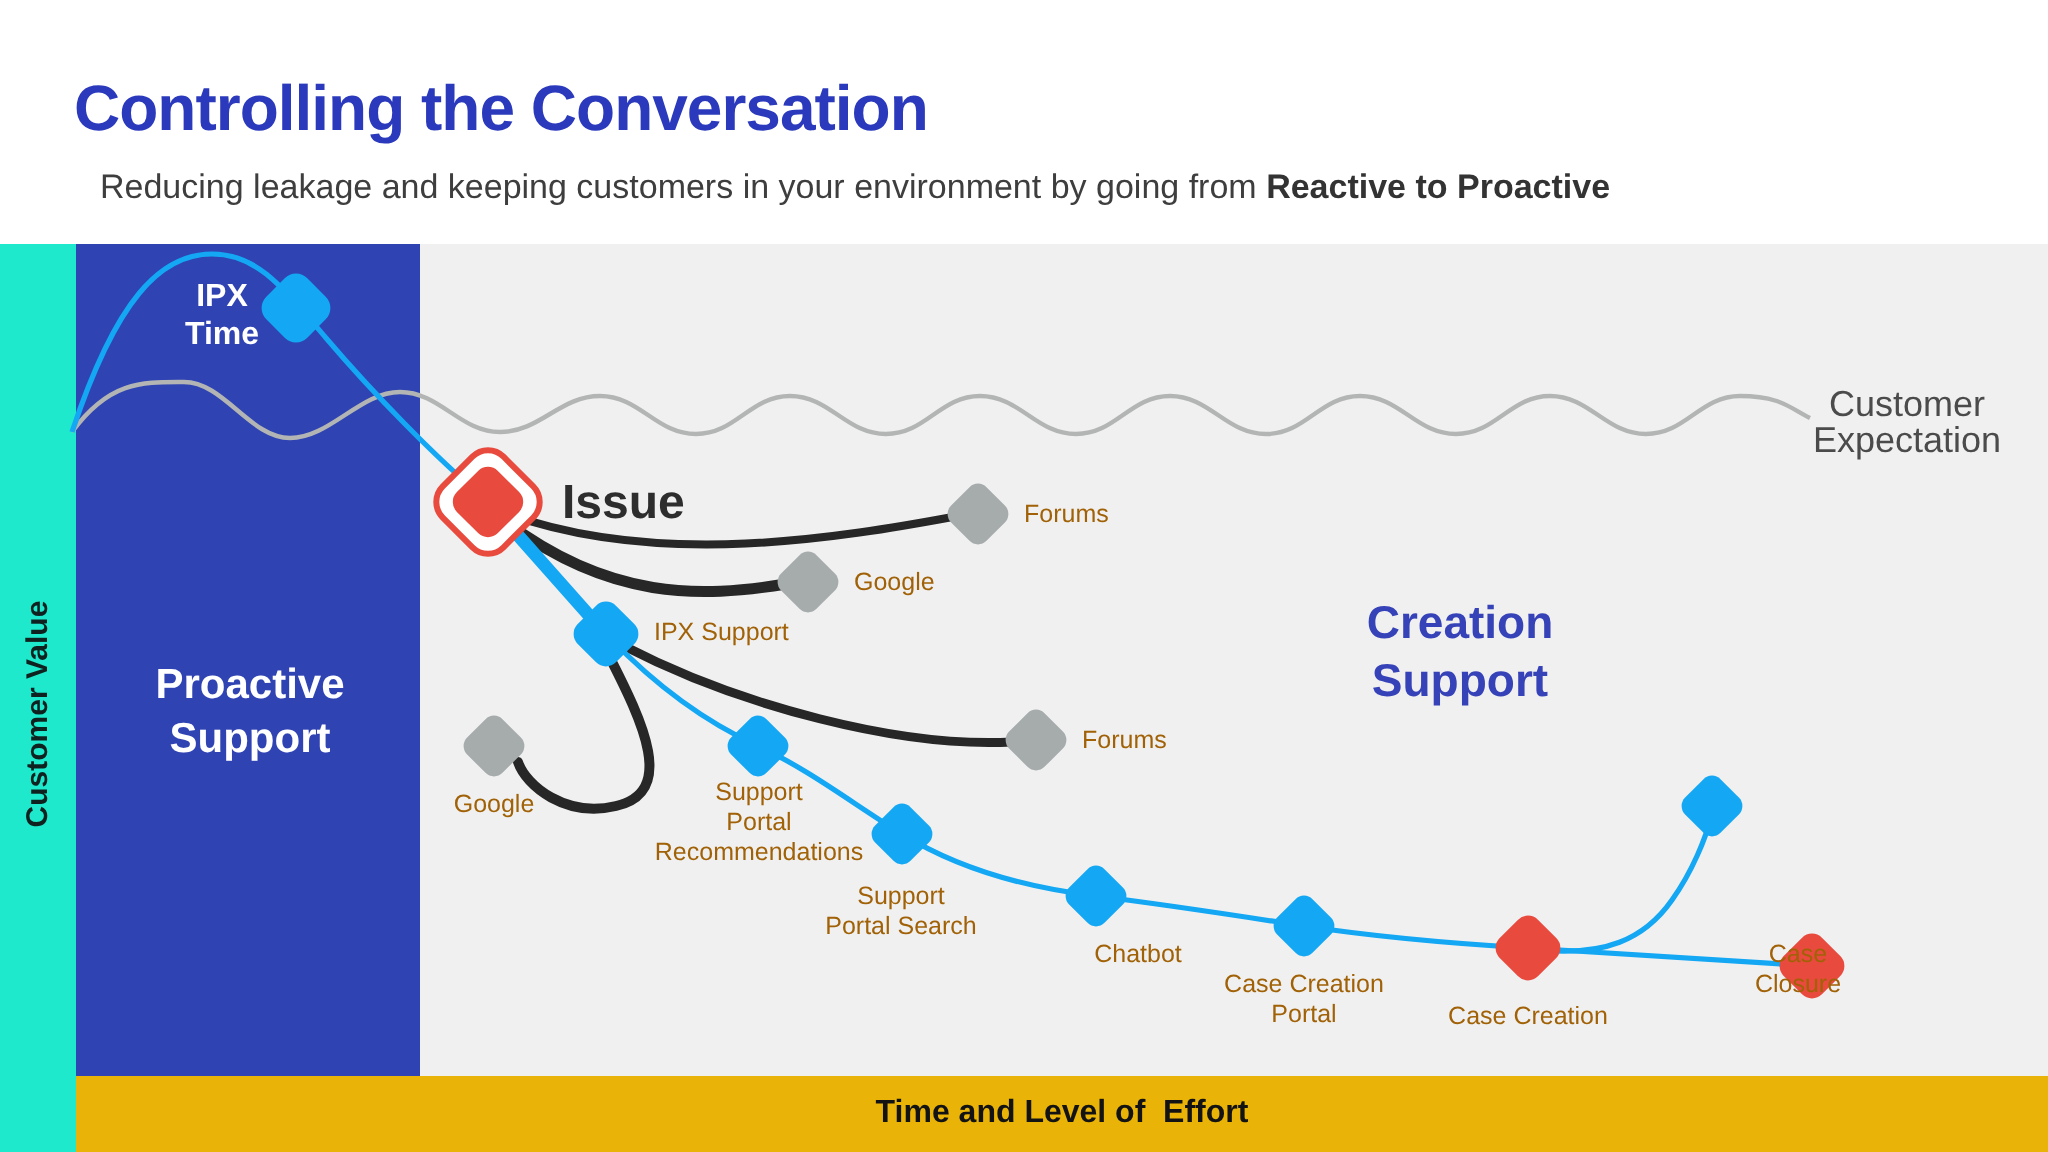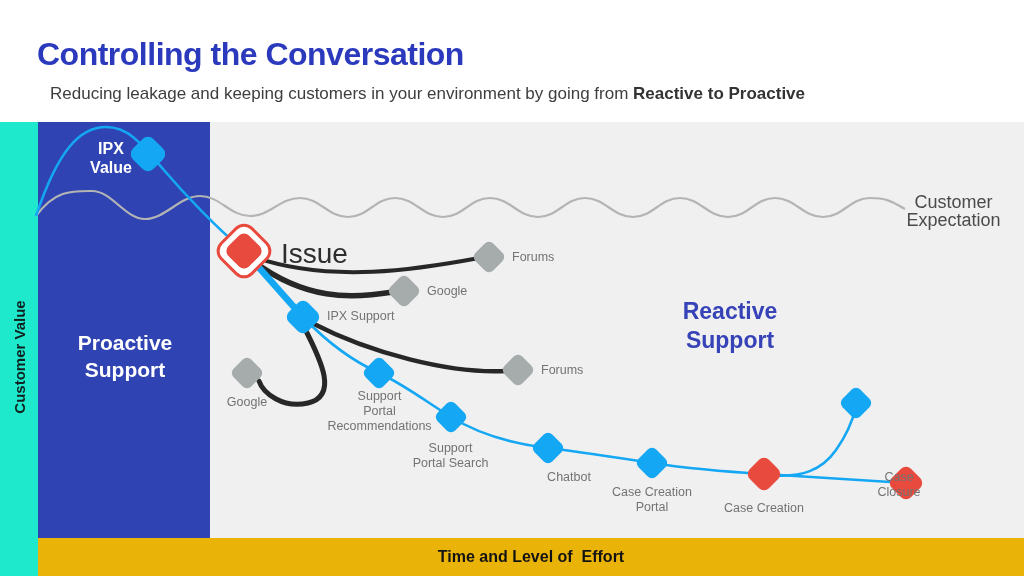--- a/index.html
+++ b/index.html
@@ -17,24 +17,24 @@
   .panel-blue{left:38px;top:122px;width:172px;height:416px;background:#2f43b2;}
   .panel-gray{left:210px;top:122px;width:814px;height:416px;background:#f0f0f1;}
   .bottom-bar{left:38px;top:538px;width:986px;height:38px;background:#eab308;
     display:flex;align-items:center;justify-content:center;}
   .bottom-bar .xlabel{font-size:16px;font-weight:700;color:#131313;white-space:pre;}
   .ylabel{left:19px;top:357px;transform:translate(-50%,-50%) rotate(-90deg);
     font-size:15px;font-weight:700;color:#10221f;white-space:nowrap;}
   
   .diagram{left:0;top:0;width:1024px;height:576px;pointer-events:none;}
   
-  .nlabel{font-size:12.5px;color:#737373;white-space:pre-line;line-height:15px;}
+  .nlabel{font-size:12.5px;color:#a16207;white-space:pre-line;line-height:15px;}
   .lbl-ipx-reco{left:82px;top:139px;width:58px;text-align:center;color:#ffffff;
     font-weight:700;font-size:16px;line-height:19px;}
-  .lbl-issue{left:281px;top:238px;font-size:28px;font-weight:400;color:#2d2d2d;}
+  .lbl-issue{left:281px;top:238px;font-size:24px;font-weight:700;color:#2d2d2d;}
   .lbl-forums-upper{left:512px;top:250px;}
   .lbl-google-upper{left:427px;top:284px;}
   .lbl-ipx-search{left:327px;top:309px;}
   .lbl-google-lower{left:217px;top:395px;width:60px;text-align:center;}
   .lbl-forums-lower{left:541px;top:363px;}
   .lbl-spr{left:317px;top:389px;width:125px;text-align:center;}
   .lbl-sps{left:383px;top:441px;width:135px;text-align:center;}
   .lbl-chatbot{left:534px;top:470px;width:70px;text-align:center;}
   .lbl-ccp{left:597px;top:485px;width:110px;text-align:center;}
   .lbl-case-creation{left:719px;top:501px;width:90px;text-align:center;}
@@ -90,28 +90,28 @@
     <rect x="438.5" y="404.5" width="25" height="25" rx="6" fill="#14a7f3" transform="rotate(45 451 417)"></rect>
     <rect x="535.5" y="435.5" width="25" height="25" rx="6" fill="#14a7f3" transform="rotate(45 548 448)"></rect>
     <rect x="639.5" y="450.5" width="25" height="25" rx="6" fill="#14a7f3" transform="rotate(45 652 463)"></rect>
     <rect x="750.5" y="460.5" width="27" height="27" rx="7" fill="#e84a3d" transform="rotate(45 764 474)"></rect>
     <rect x="843.5" y="390.5" width="25" height="25" rx="6" fill="#14a7f3" transform="rotate(45 856 403)"></rect>
     <rect x="892.5" y="469.5" width="27" height="27" rx="7" fill="#e84a3d" transform="rotate(45 906 483)"></rect>
   </svg>
 
   <div class="abs lbl-proactive">Proactive
 Support</div>
-  <div class="abs lbl-reactive">Reactive
+  <div class="abs lbl-reactive">Creation
 Support</div>
   <div class="abs lbl-cust-exp">Customer
 Expectation</div>
   <div class="abs ylabel">Customer Value</div>
 
   <div class="abs lbl-ipx-reco" style="white-space:pre-line">IPX
-Value</div>
+Time</div>
   <div class="abs lbl-issue">Issue</div>
   <div class="abs nlabel lbl-forums-upper">Forums</div>
   <div class="abs nlabel lbl-google-upper">Google</div>
   <div class="abs nlabel lbl-ipx-search">IPX Support</div>
   <div class="abs nlabel lbl-google-lower">Google</div>
   <div class="abs nlabel lbl-forums-lower">Forums</div>
   <div class="abs nlabel lbl-spr">Support
 Portal
 Recommendations</div>
   <div class="abs nlabel lbl-sps">Support

